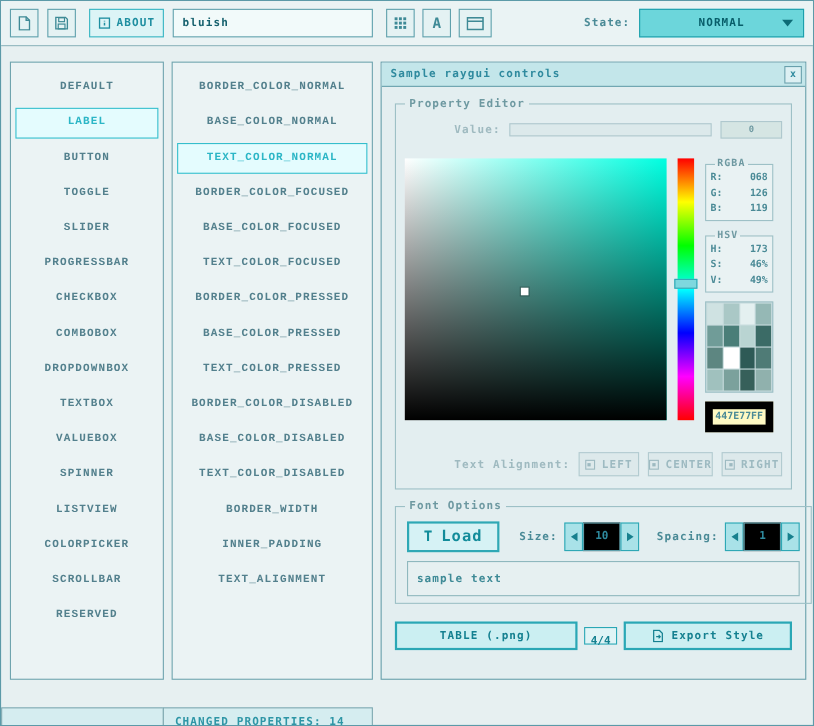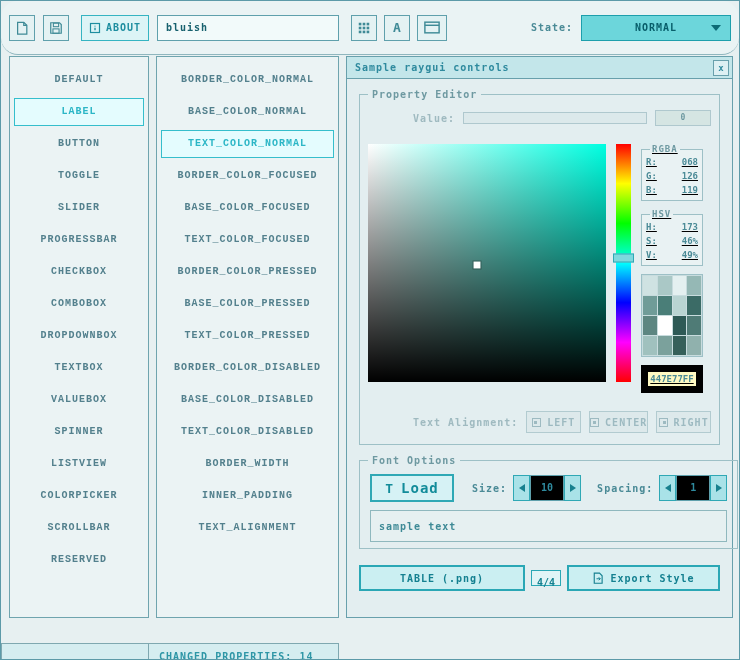--- a/index.html
+++ b/index.html
@@ -7,23 +7,23 @@
   body {
     font-family: "DejaVu Sans Mono", "Liberation Mono", monospace;
     background: #e7f0f1;
   }
   .app {
     position: relative; width: 740px; height: 660px;
     background: #e7f0f1; border: 1px solid #5c9aa8; overflow: hidden;
   }
   
   .toolbar {
-    position: absolute; top: 0; left: 0; right: 0; height: 54px;
+    position: absolute; top: 0; left: 0; right: 0; height: 41px;
     background: #eaf3f4; border-bottom: 1px solid #8fb6be;
-    display: flex; align-items: center; padding: 0 8px; border-radius: 17px;
+    display: flex; align-items: center; padding: 0 8px;
   }
   .tbtn {
     height: 26px; background: #e4f2f3; border: 1px solid #5fa0ac;
     color: #3e8a96; display: flex; align-items: center; justify-content: center;
     cursor: pointer; font-family: inherit;
   }
   .tbtn.sq { width: 26px; }
   .tbtn.about { width: 68px; gap: 5px; background: #dcf4f6; border-color: #35b4c2; color: #1e8ea0; font-size: 10px; font-weight: 700; letter-spacing: 1px; }
   .style-input {
     width: 182px; height: 26px; margin-left: 8px; background: #f2fafa;
@@ -93,21 +93,21 @@
     outline: 1px solid rgba(0,0,0,.25); transform: translate(-50%,-50%);
   }
   .hue-bar {
     width: 15px; height: 238px; position: relative; cursor: pointer;
     background: linear-gradient(to bottom, #ff0000, #ffff00, #00ff00, #00ffff, #0000ff, #ff00ff, #ff0000);
   }
   .hue-handle {
     position: absolute; left: -3px; right: -3px; height: 9px;
     background: #7ed8de; border: 1px solid #2fa8b5; transform: translateY(-50%);
   }
-  .side-col { width: 62px; display: flex; flex-direction: column; text-decoration: underline; }
+  .side-col { width: 62px; display: flex; flex-direction: column; }
   .mini { margin-bottom: 8px; padding: 1px 4px 3px 4px; background: #e9f2f3; }
   .mini legend { font-size: 9px; margin-left: 4px; padding: 0 2px; }
   .mini-row { display: flex; justify-content: space-between; font-size: 9px; font-weight: 700; color: #4a8a96; line-height: 14px; }
   .swatches {
     border: 1px solid #9dc0c6; background: #c8dcde; display: grid;
     grid-template-columns: repeat(4, 1fr); grid-auto-rows: 19px; gap: 1px; padding: 1px;
     margin-bottom: 8px;
   }
   .swatch { cursor: pointer; }
   .hex-box {

